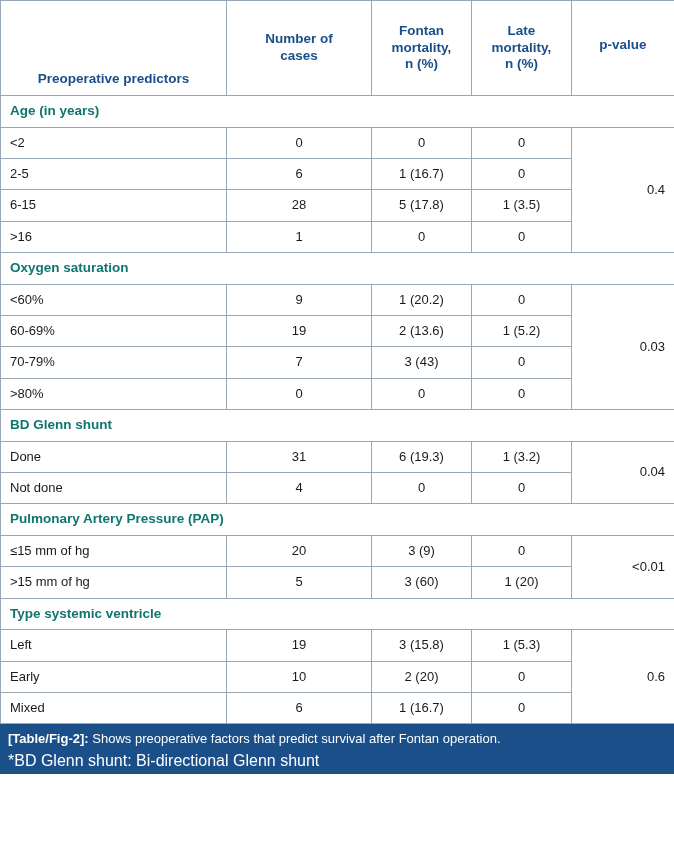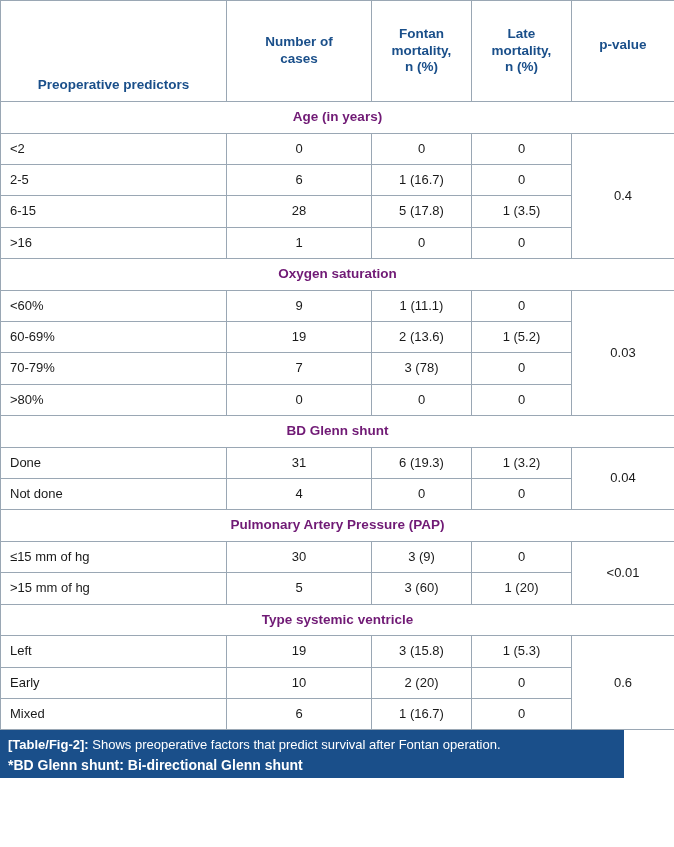--- a/index.html
+++ b/index.html
@@ -45,58 +45,57 @@
     height: 74px;
     vertical-align: bottom;
     padding-bottom: 9px;
   }
   thead th.first {
     text-align: center;
     vertical-align: bottom;
   }
   thead th.pval {
     vertical-align: middle;
-    padding-bottom: 19px;
+    padding-bottom: 13px;
   }
   tbody td {
     font-size: 13px;
   }
   td.label {
     text-align: left;
   }
   td.num {
     text-align: center;
   }
   tr.section td {
     font-weight: bold;
-    color: #701a75;
+    color: #0f766e;
     font-size: 13.5px;
-    text-align: center;
+    text-align: left;
   }
   td.pval {
-    text-align: center;
+    text-align: right;
     font-size: 13px;
   }
   .caption {
     background: #1a4f8a;
     color: #ffffff;
     font-size: 13px;
     padding: 6px 8px 3px 8px;
     line-height: 1.35;
-    width: 624px;
+    width: 674px;
     box-sizing: border-box;
   }
   .caption .lead {
     font-weight: bold;
   }
   .caption .foot {
     display: block;
-    font-size: 14px;
+    font-size: 16px;
     padding-top: 2px;
-    font-weight: bold;
   }
 </style>
 </head>
 <body>
 
 <div class="table-wrap">
   <table class="data">
     <colgroup>
       <col class="c0">
         <col class="c1">
@@ -156,34 +155,34 @@
           <td class="num">1</td>
           <td class="num">0</td>
           <td class="num">0</td>
         </tr>
         <tr class="section">
           <td colspan="5">Oxygen saturation</td>
         </tr>
         <tr>
           <td class="label">&lt;60%</td>
           <td class="num">9</td>
-          <td class="num">1 (11.1)</td>
+          <td class="num">1 (20.2)</td>
           <td class="num">0</td>
           <td class="pval" rowspan="4">0.03</td>
         </tr>
         <tr>
           <td class="label">60-69%</td>
           <td class="num">19</td>
           <td class="num">2 (13.6)</td>
           <td class="num">1 (5.2)</td>
         </tr>
         <tr>
           <td class="label">70-79%</td>
           <td class="num">7</td>
-          <td class="num">3 (78)</td>
+          <td class="num">3 (43)</td>
           <td class="num">0</td>
         </tr>
         <tr>
           <td class="label">&gt;80%</td>
           <td class="num">0</td>
           <td class="num">0</td>
           <td class="num">0</td>
         </tr>
         <tr class="section">
           <td colspan="5">BD Glenn shunt</td>
@@ -199,21 +198,21 @@
           <td class="label">Not done</td>
           <td class="num">4</td>
           <td class="num">0</td>
           <td class="num">0</td>
         </tr>
         <tr class="section">
           <td colspan="5">Pulmonary Artery Pressure (PAP)</td>
         </tr>
         <tr>
           <td class="label">≤15 mm of hg</td>
-          <td class="num">30</td>
+          <td class="num">20</td>
           <td class="num">3 (9)</td>
           <td class="num">0</td>
           <td class="pval" rowspan="2">&lt;0.01</td>
         </tr>
         <tr>
           <td class="label">&gt;15 mm of hg</td>
           <td class="num">5</td>
           <td class="num">3 (60)</td>
           <td class="num">1 (20)</td>
         </tr>

